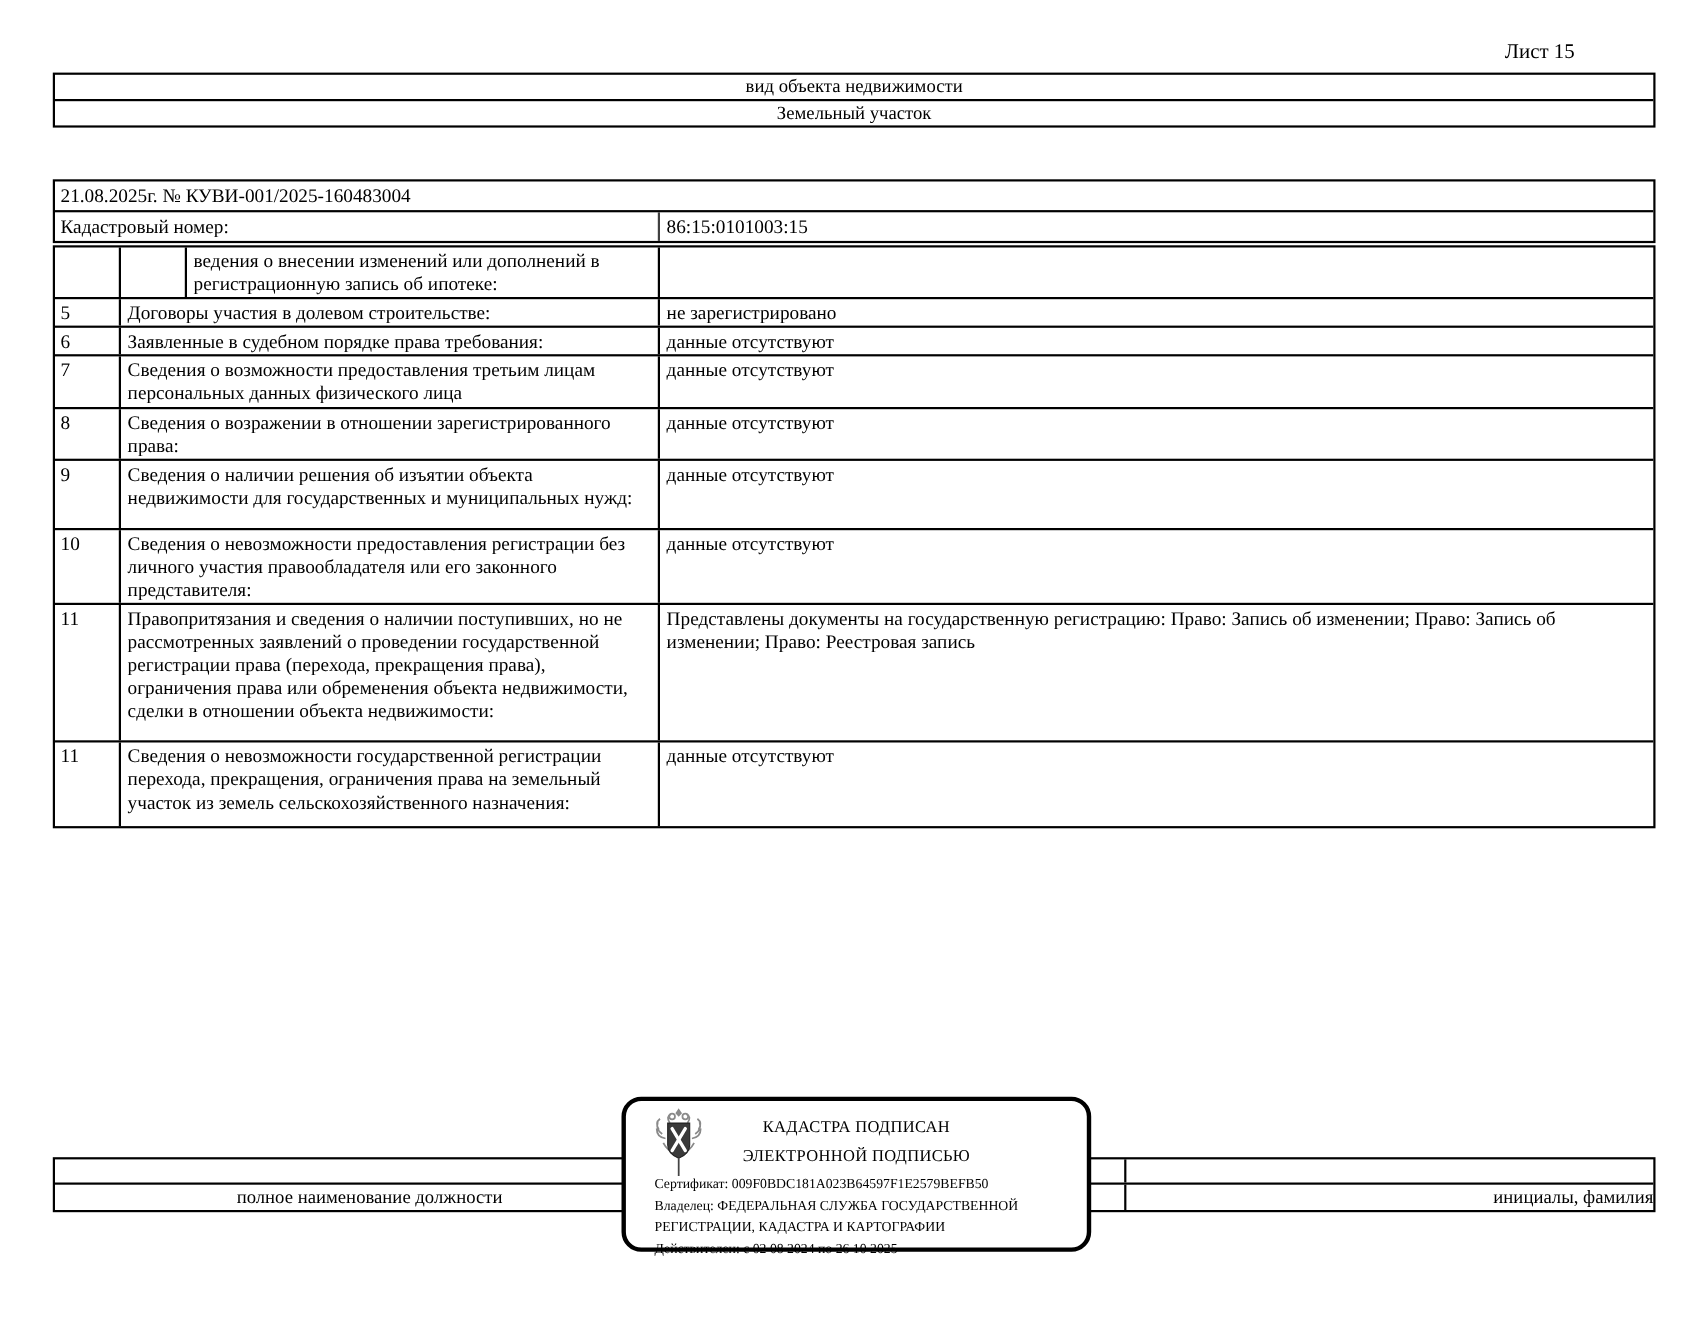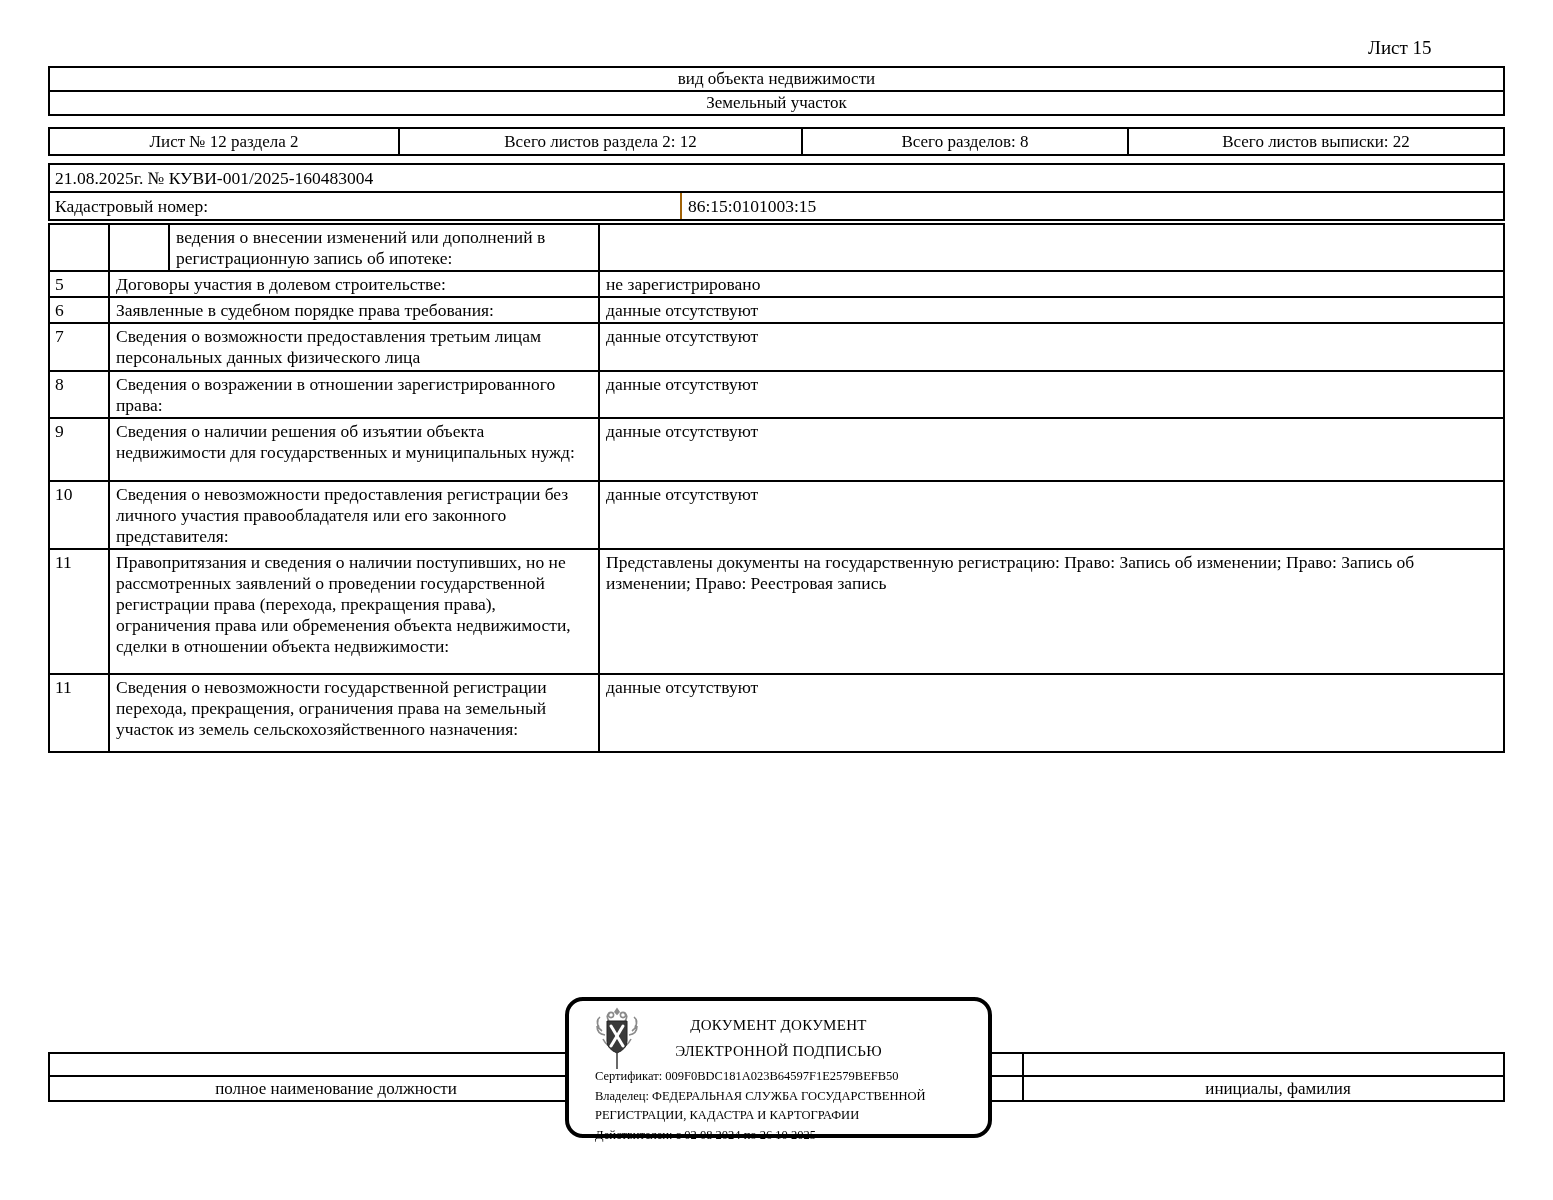--- a/index.html
+++ b/index.html
@@ -24,21 +24,21 @@
   .tbl-sheetinfo{top:127px;}
   .tbl-sheetinfo .cell{min-height:25px;line-height:25px;text-align:center;font-size:17px;
     border-right:2px solid #000;box-sizing:border-box;}
   .tbl-sheetinfo .cell:last-child{border-right:none;}
   .si-0{width:350px;} .si-1{width:403px;} .si-2{width:326px;} .si-3{flex:1;}
 
   
   .tbl-cadastral{top:163px;}
   .tbl-cadastral .trow{font-size:17.5px;line-height:24px;}
   .tbl-cadastral .trow-date{border-bottom:2px solid #000;padding:1px 0 1px 5px;}
-  .cad-label{width:632px;border-right:2px solid #a16207;box-sizing:border-box;padding:1px 0 1px 5px;}
+  .cad-label{width:550px;border-right:2px solid #404040;box-sizing:border-box;padding:1px 0 1px 5px;}
   .cad-value{flex:1;padding:1px 0 1px 6px;}
 
   
   .main-table{top:223px;font-size:17.5px;line-height:21px;}
   .mrow{display:flex;border-bottom:2px solid #000;box-sizing:border-box;align-items:stretch;}
   .mrow:last-child{border-bottom:none;}
   .c-num{width:60px;border-right:2px solid #000;box-sizing:border-box;padding:2px 4px 1px 5px;}
   .c-sub{width:60px;border-right:2px solid #000;box-sizing:border-box;}
   .c-cont{width:430px;border-right:2px solid #000;box-sizing:border-box;padding:2px 6px 1px 6px;}
   .c-label{width:490px;border-right:2px solid #000;box-sizing:border-box;padding:2px 14px 1px 6px;}
@@ -51,21 +51,21 @@
   .main-table > .mrow:nth-child(6){min-height:63px;}
   .main-table > .mrow:nth-child(7){min-height:63px;}
   .main-table > .mrow:nth-child(8){min-height:125px;}
   .main-table > .mrow:nth-child(9){min-height:76px;}
 
   
   .footer-table{top:1052px;height:50px;}
   .f-row{display:flex;height:23px;box-sizing:border-box;}
   .f-row-1{border-bottom:2px solid #000;}
   .f-left{width:974px;border-right:2px solid #000;box-sizing:border-box;position:relative;}
-  .f-right{flex:1;text-align:center;font-size:17px;line-height:23px;padding-left:29px;}
+  .f-right{flex:1;text-align:right;font-size:17px;line-height:23px;padding-left:29px;}
   .f-left .centered-zone{display:block;width:572px;text-align:center;font-size:17px;line-height:23px;}
 
   
   .stamp{
     position:absolute;left:565px;top:997px;width:427px;height:141px;
     border:4px solid #000;border-radius:18px;background:#fff;box-sizing:border-box;z-index:5;
   }
   .stamp-title{ text-align:center;font-size:15px;line-height:18px;padding-top:15px;letter-spacing:.3px;}
   .stamp-title .t2{margin-top:8px;}
   .stamp-details{position:absolute;left:26px;top:66px;font-size:12.5px;line-height:19.5px;white-space:nowrap;}
@@ -76,26 +76,20 @@
 
 <div class="page">
 
   <div class="sheet-label">Лист 15</div>
 
   <div class="tbl tbl-object">
     <div class="trow">вид объекта недвижимости</div>
     <div class="trow">Земельный участок</div>
   </div>
 
-  <div class="tbl tbl-sheetinfo cells">
-    <div class="cell si-0">Лист № 12 раздела 2</div>
-    <div class="cell si-1">Всего листов раздела 2: 12</div>
-    <div class="cell si-2">Всего разделов: 8</div>
-    <div class="cell si-3">Всего листов выписки: 22</div>
-  </div>
 
   <div class="tbl tbl-cadastral">
     <div class="trow trow-date">21.08.2025г. № КУВИ-001/2025-160483004</div>
     <div class="trow cells">
       <div class="cad-label">Кадастровый номер:</div>
       <div class="cad-value">86:15:0101003:15</div>
     </div>
   </div>
 
   <div class="tbl main-table">
@@ -181,21 +175,21 @@
         </g>
         <path d="M14 14 h20 v20 q0 8 -10 12 q-10 -4 -10 -12 z" fill="#3a3a3a" stroke="#222" stroke-width="1"></path>
         <g stroke="#fff" stroke-width="3" stroke-linecap="round">
           <path d="M18 19 L30 39"></path>
           <path d="M30 19 L18 39"></path>
         </g>
         <path d="M24 46 L24 62" stroke="#444" stroke-width="1.6"></path>
       </svg>
     </span>
     <div class="stamp-title">
-      <div class="t1">ДОКУМЕНТ ДОКУМЕНТ</div>
+      <div class="t1">КАДАСТРА ПОДПИСАН</div>
       <div class="t2">ЭЛЕКТРОННОЙ ПОДПИСЬЮ</div>
     </div>
     <div class="stamp-details">
       <div>Сертификат: 009F0BDC181A023B64597F1E2579BEFB50</div>
       <div>Владелец: ФЕДЕРАЛЬНАЯ СЛУЖБА ГОСУДАРСТВЕННОЙ</div>
       <div>РЕГИСТРАЦИИ, КАДАСТРА И КАРТОГРАФИИ</div>
       <div>Действителен: с 02 08 2024 по 26 10 2025</div>
     </div>
   </div>
 

